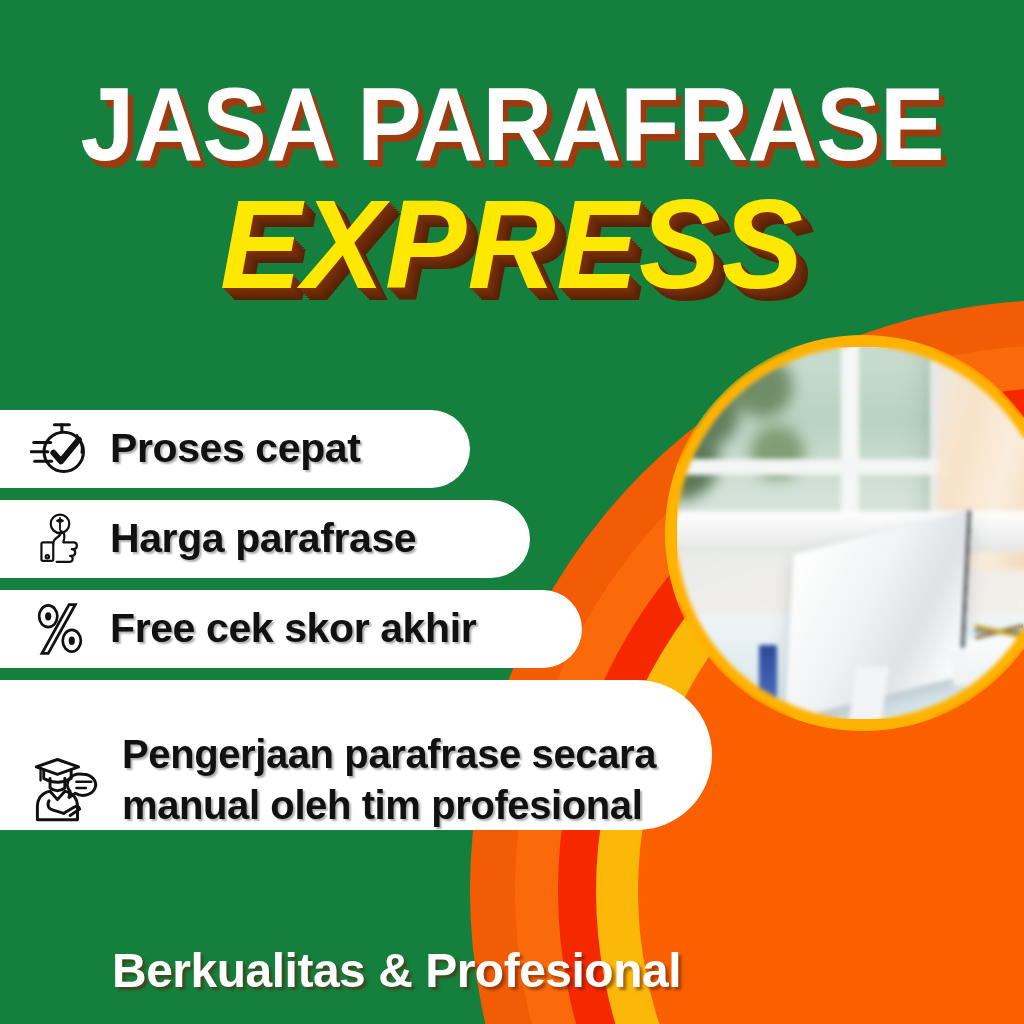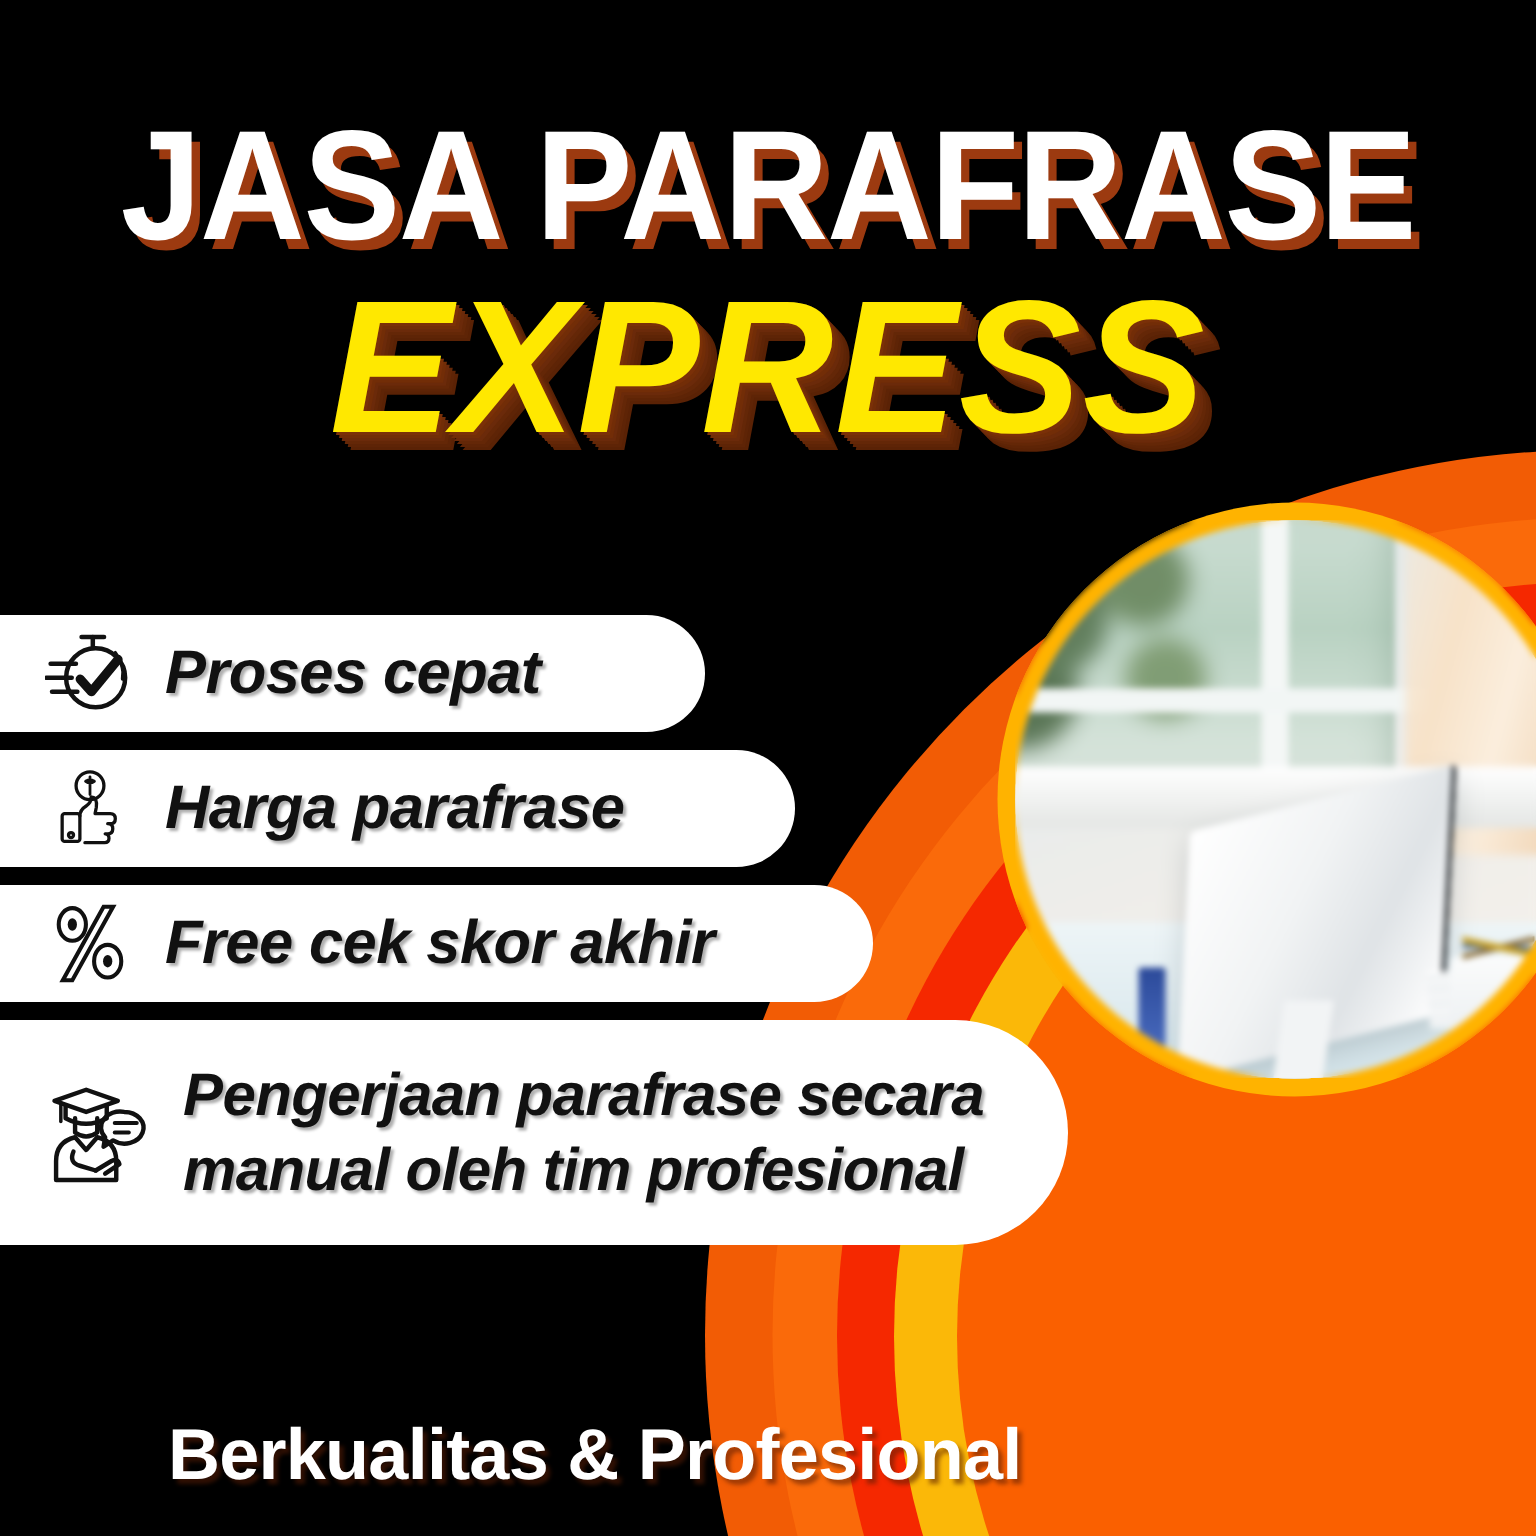--- a/index.html
+++ b/index.html
@@ -5,21 +5,21 @@
   html, body {
     margin: 0;
     padding: 0;
     background: #3a3a3a;
   }
   #poster {
     position: relative;
     width: 1024px;
     height: 1024px;
     overflow: hidden;
-    background: #000000;
+    background: #15803d;
     font-family: "Liberation Sans", sans-serif;
   }
 
   
   .swoosh {
     position: absolute;
     border-radius: 50%;
     pointer-events: none;
   }
   
@@ -251,27 +251,26 @@
   }
   .pill .pill-icon svg { display: block; }
   .pill .pill-text {
     color: #111111;
     font-weight: 700;
     font-size: 41px;
     line-height: 1.16;
     letter-spacing: -.4px;
     text-shadow: 2px 2px 2px rgba(0,0,0,.32);
     white-space: pre-line;
-    font-style: italic;
   }
 
   #pill-1 { top: 410px; width: 470px; height: 78px; }
   #pill-2 { top: 500px; width: 530px; height: 78px; }
   #pill-3 { top: 590px; width: 582px; height: 78px; align-items: center; }
-  #pill-4 { top: 680px; width: 712px; height: 150px; border-radius: 0 90px 90px 0; }
+  #pill-4 { top: 680px; width: 712px; height: 150px; border-radius: 0 90px 90px 0; align-items: flex-end; }
   #pill-4 .pill-text { font-size: 40px; line-height: 1.26; }
   #pill-4 .pill-icon { width: 84px; height: 84px; margin-right: 12px; }
 
   
   .tagline {
     position: absolute;
     left: 112px;
     top: 895px;
     color: #FFFFFF;
     font-size: 48px;

